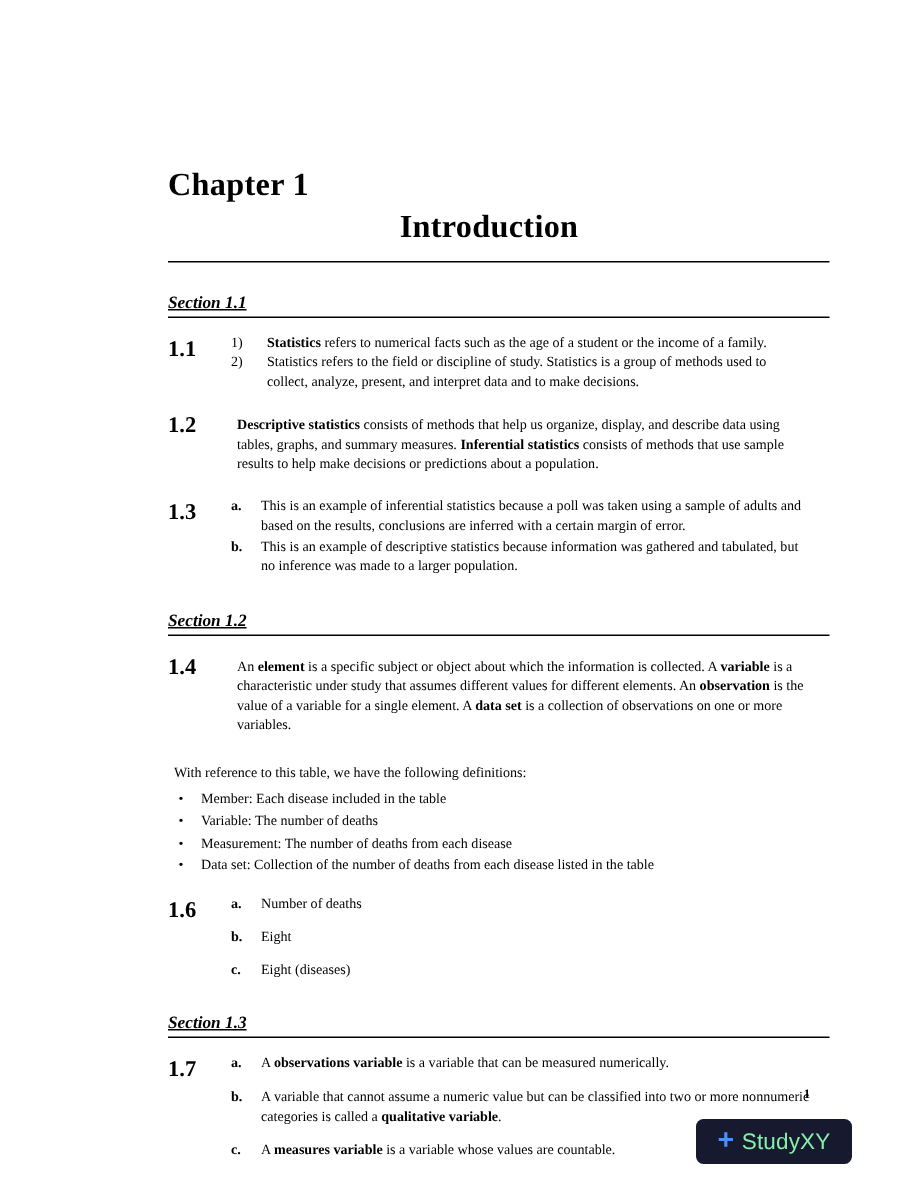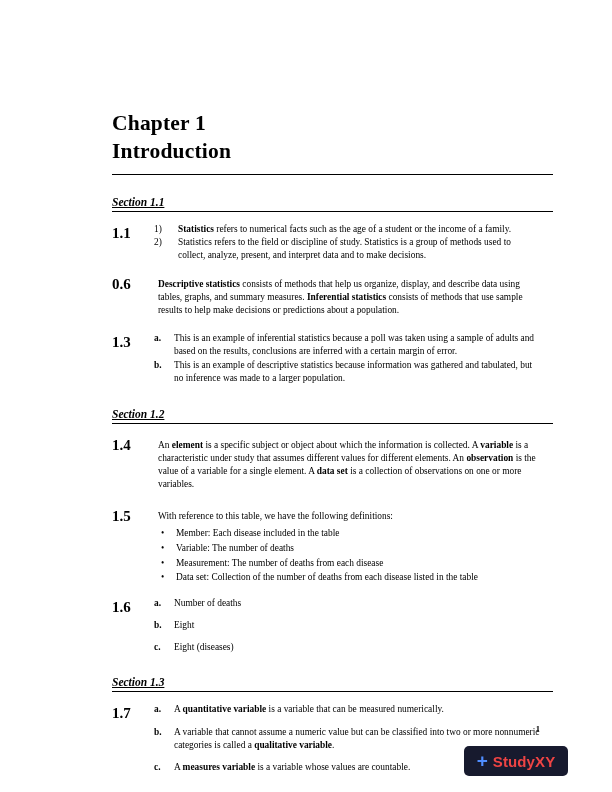--- a/index.html
+++ b/index.html
@@ -25,20 +25,21 @@
   }
   .chapter-title {
     font-size: 21.5px;
     font-weight: bold;
     line-height: 1.28;
     letter-spacing: 0.2px;
     margin: 0;
   }
   .chapter-title .line2 {
     display: block;
+    text-align: center;
   }
   .title-rule {
     border: none;
     border-top: 1.6px solid #000;
     margin: 9px 0 0 0;
     width: 441px;
   }
   .section-head {
     font-size: 11.5px;
     font-weight: bold;
@@ -129,23 +130,23 @@
     font-family: "Liberation Sans", sans-serif;
   }
   .brand .plus {
     color: #4f8dff;
     font-size: 19px;
     font-weight: bold;
     line-height: 1;
     margin-top: -2px;
   }
   .brand .word {
-    color: #ef4444;
+    color: #86efac;
     font-size: 15px;
-    font-weight: bold;
+    font-weight: normal;
     letter-spacing: 0.1px;
   }
 </style>
 </head>
 <body>
 
 <div class="page">
 
   <h1 class="chapter-title">
     <span>Chapter 1</span>
@@ -164,21 +165,21 @@
         <div class="txt"><b>Statistics</b><span> refers to numerical facts such as the age of a student or the income of a family.</span></div>
       </div>
       <div class="ol-row">
         <div class="mark">2)</div>
         <div class="txt">Statistics refers to the field or discipline of study. Statistics is a group of methods used to collect, analyze, present, and interpret data and to make decisions.</div>
       </div>
     </div>
   </div>
 
   <div class="item">
-    <div class="num">0.6</div>
+    <div class="num">1.2</div>
     <div class="body">
       <p class="para"><b>Descriptive statistics</b><span> consists of methods that help us organize, display, and describe data using tables, graphs, and summary measures. </span><b>Inferential statistics</b><span> consists of methods that use sample results to help make decisions or predictions about a population.</span></p>
     </div>
   </div>
 
   <div class="item">
     <div class="num">1.3</div>
     <div class="body">
       <div class="lettered">
         <div class="mark">a.</div>
@@ -195,21 +196,20 @@
   <hr class="section-rule">
 
   <div class="item">
     <div class="num">1.4</div>
     <div class="body">
       <p class="para"><span>An </span><b>element</b><span> is a specific subject or object about which the information is collected.  A </span><b>variable</b><span> is a characteristic under study that assumes different values for different elements.  An </span><b>observation</b><span> is the value of a variable for a single element.  A </span><b>data set</b><span> is a collection of observations on one or more variables.</span></p>
     </div>
   </div>
 
   <div class="item">
-    <div class="num">1.5</div>
     <div class="body">
       <p class="para">With reference to this table, we have the following definitions:</p>
       <ul class="bullets">
         <li>
             <span class="dot">•</span>
             <span>Member: Each disease included in the table</span>
           </li>
         <li>
             <span class="dot">•</span>
             <span>Variable: The number of deaths</span>
@@ -245,21 +245,21 @@
   </div>
 
   <div class="section-head" style="">Section 1.3</div>
   <hr class="section-rule">
 
   <div class="item">
     <div class="num">1.7</div>
     <div class="body">
       <div class="lettered spaced">
         <div class="mark">a.</div>
-        <div><span>A </span><b>quantitative variable</b><span> is a variable that can be measured numerically.</span></div>
+        <div><span>A </span><b>observations variable</b><span> is a variable that can be measured numerically.</span></div>
       </div>
       <div class="lettered spaced">
         <div class="mark">b.</div>
         <div><span>A variable that cannot assume a numeric value but can be classified into two or more nonnumeric categories is called a </span><b>qualitative variable</b><span>.</span></div>
       </div>
       <div class="lettered">
         <div class="mark">c.</div>
         <div><span>A </span><b>measures variable</b><span> is a variable whose values are countable.</span></div>
       </div>
     </div>

